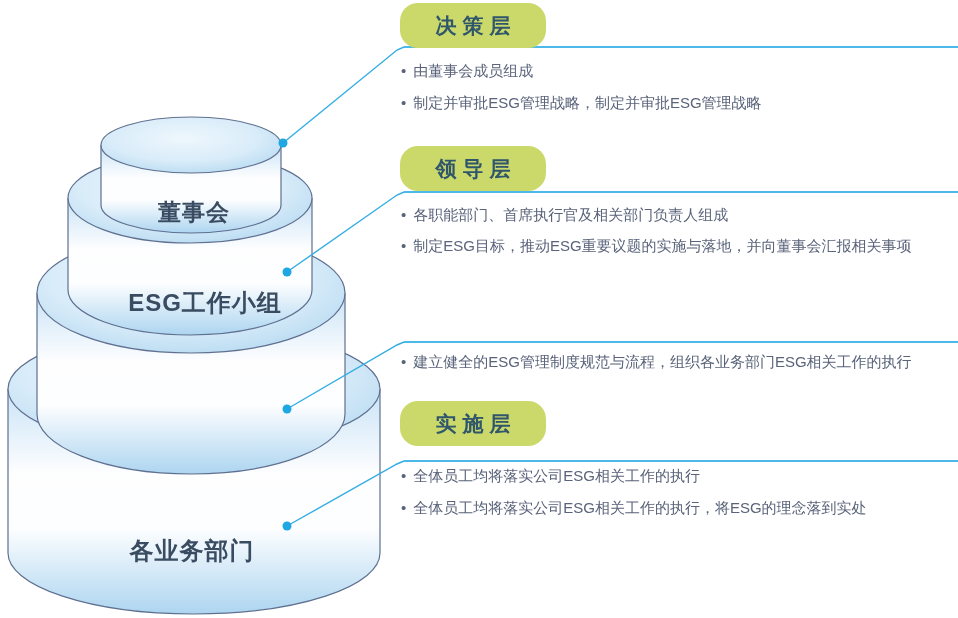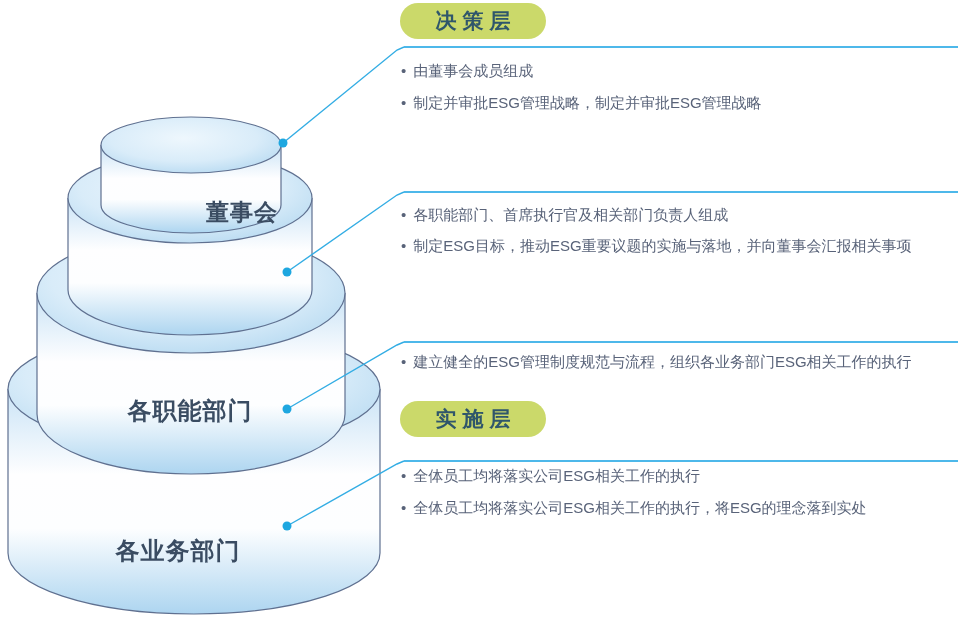--- a/index.html
+++ b/index.html
@@ -13,21 +13,21 @@
   
   .tier-label{
     position:absolute;transform:translate(-50%,-50%);
     font-weight:bold;color:#3a4c62;white-space:nowrap;
     font-size:24px;letter-spacing:1px;
   }
   .tier-label.t1{font-size:23px;}
 
   
   .badge{
-    position:absolute;left:400px;width:146px;height:36px;
+    position:absolute;left:400px;width:146px;height:45px;
     background:#cbd96a;border-radius:18px;
     display:flex;align-items:center;justify-content:center;
     font-weight:bold;font-size:21px;color:#2f566b;
     letter-spacing:6px;padding-left:6px;box-sizing:border-box;
     white-space:nowrap;
   }
   .badge.b1{top:3px;}
   .badge.b2{top:146px;}
   .badge.b3{top:301px;}
   .badge.b4{top:401px;}
@@ -86,25 +86,26 @@
     <line x1="404" y1="192" x2="958" y2="192" stroke="#4db8ea" stroke-width="2"></line>
     <line x1="404" y1="342" x2="958" y2="342" stroke="#4db8ea" stroke-width="2"></line>
     <line x1="404" y1="461" x2="958" y2="461" stroke="#4db8ea" stroke-width="2"></line>
 
     <circle cx="283" cy="143" r="4.5" fill="#1ea7e0"></circle>
     <circle cx="287" cy="272" r="4.5" fill="#1ea7e0"></circle>
     <circle cx="287" cy="409" r="4.5" fill="#1ea7e0"></circle>
     <circle cx="287" cy="526" r="4.5" fill="#1ea7e0"></circle>
   </svg>
 
-  <div class="tier-label t1" style="left:194px;top:212px;margin-left:48px;">董事会</div>
-  <div class="tier-label" style="left:190px;top:411px;">各职能部门</div>
-  <div class="tier-label" style="left:178px;top:551px;font-family:Liberation Serif, serif;">各业务部门</div>
+  <div class="tier-label t1" style="left:194px;top:212px;">董事会</div>
+  <div class="tier-label" style="left:205px;top:303px;">ESG工作小组</div>
+  <div class="tier-label" style="left:192px;top:551px;font-family:Liberation Serif, serif;">各业务部门</div>
 
   <div class="badge b1">决策层</div>
+  <div class="badge b2">领导层</div>
   <div class="badge b4">实施层</div>
 
   <div class="bullet-row r1a">
     <span class="bdot">•</span>
     <span>由董事会成员组成</span>
   </div>
   <div class="bullet-row r1b">
     <span class="bdot">•</span>
     <span>制定并审批ESG管理战略，制定并审批ESG管理战略</span>
   </div>

